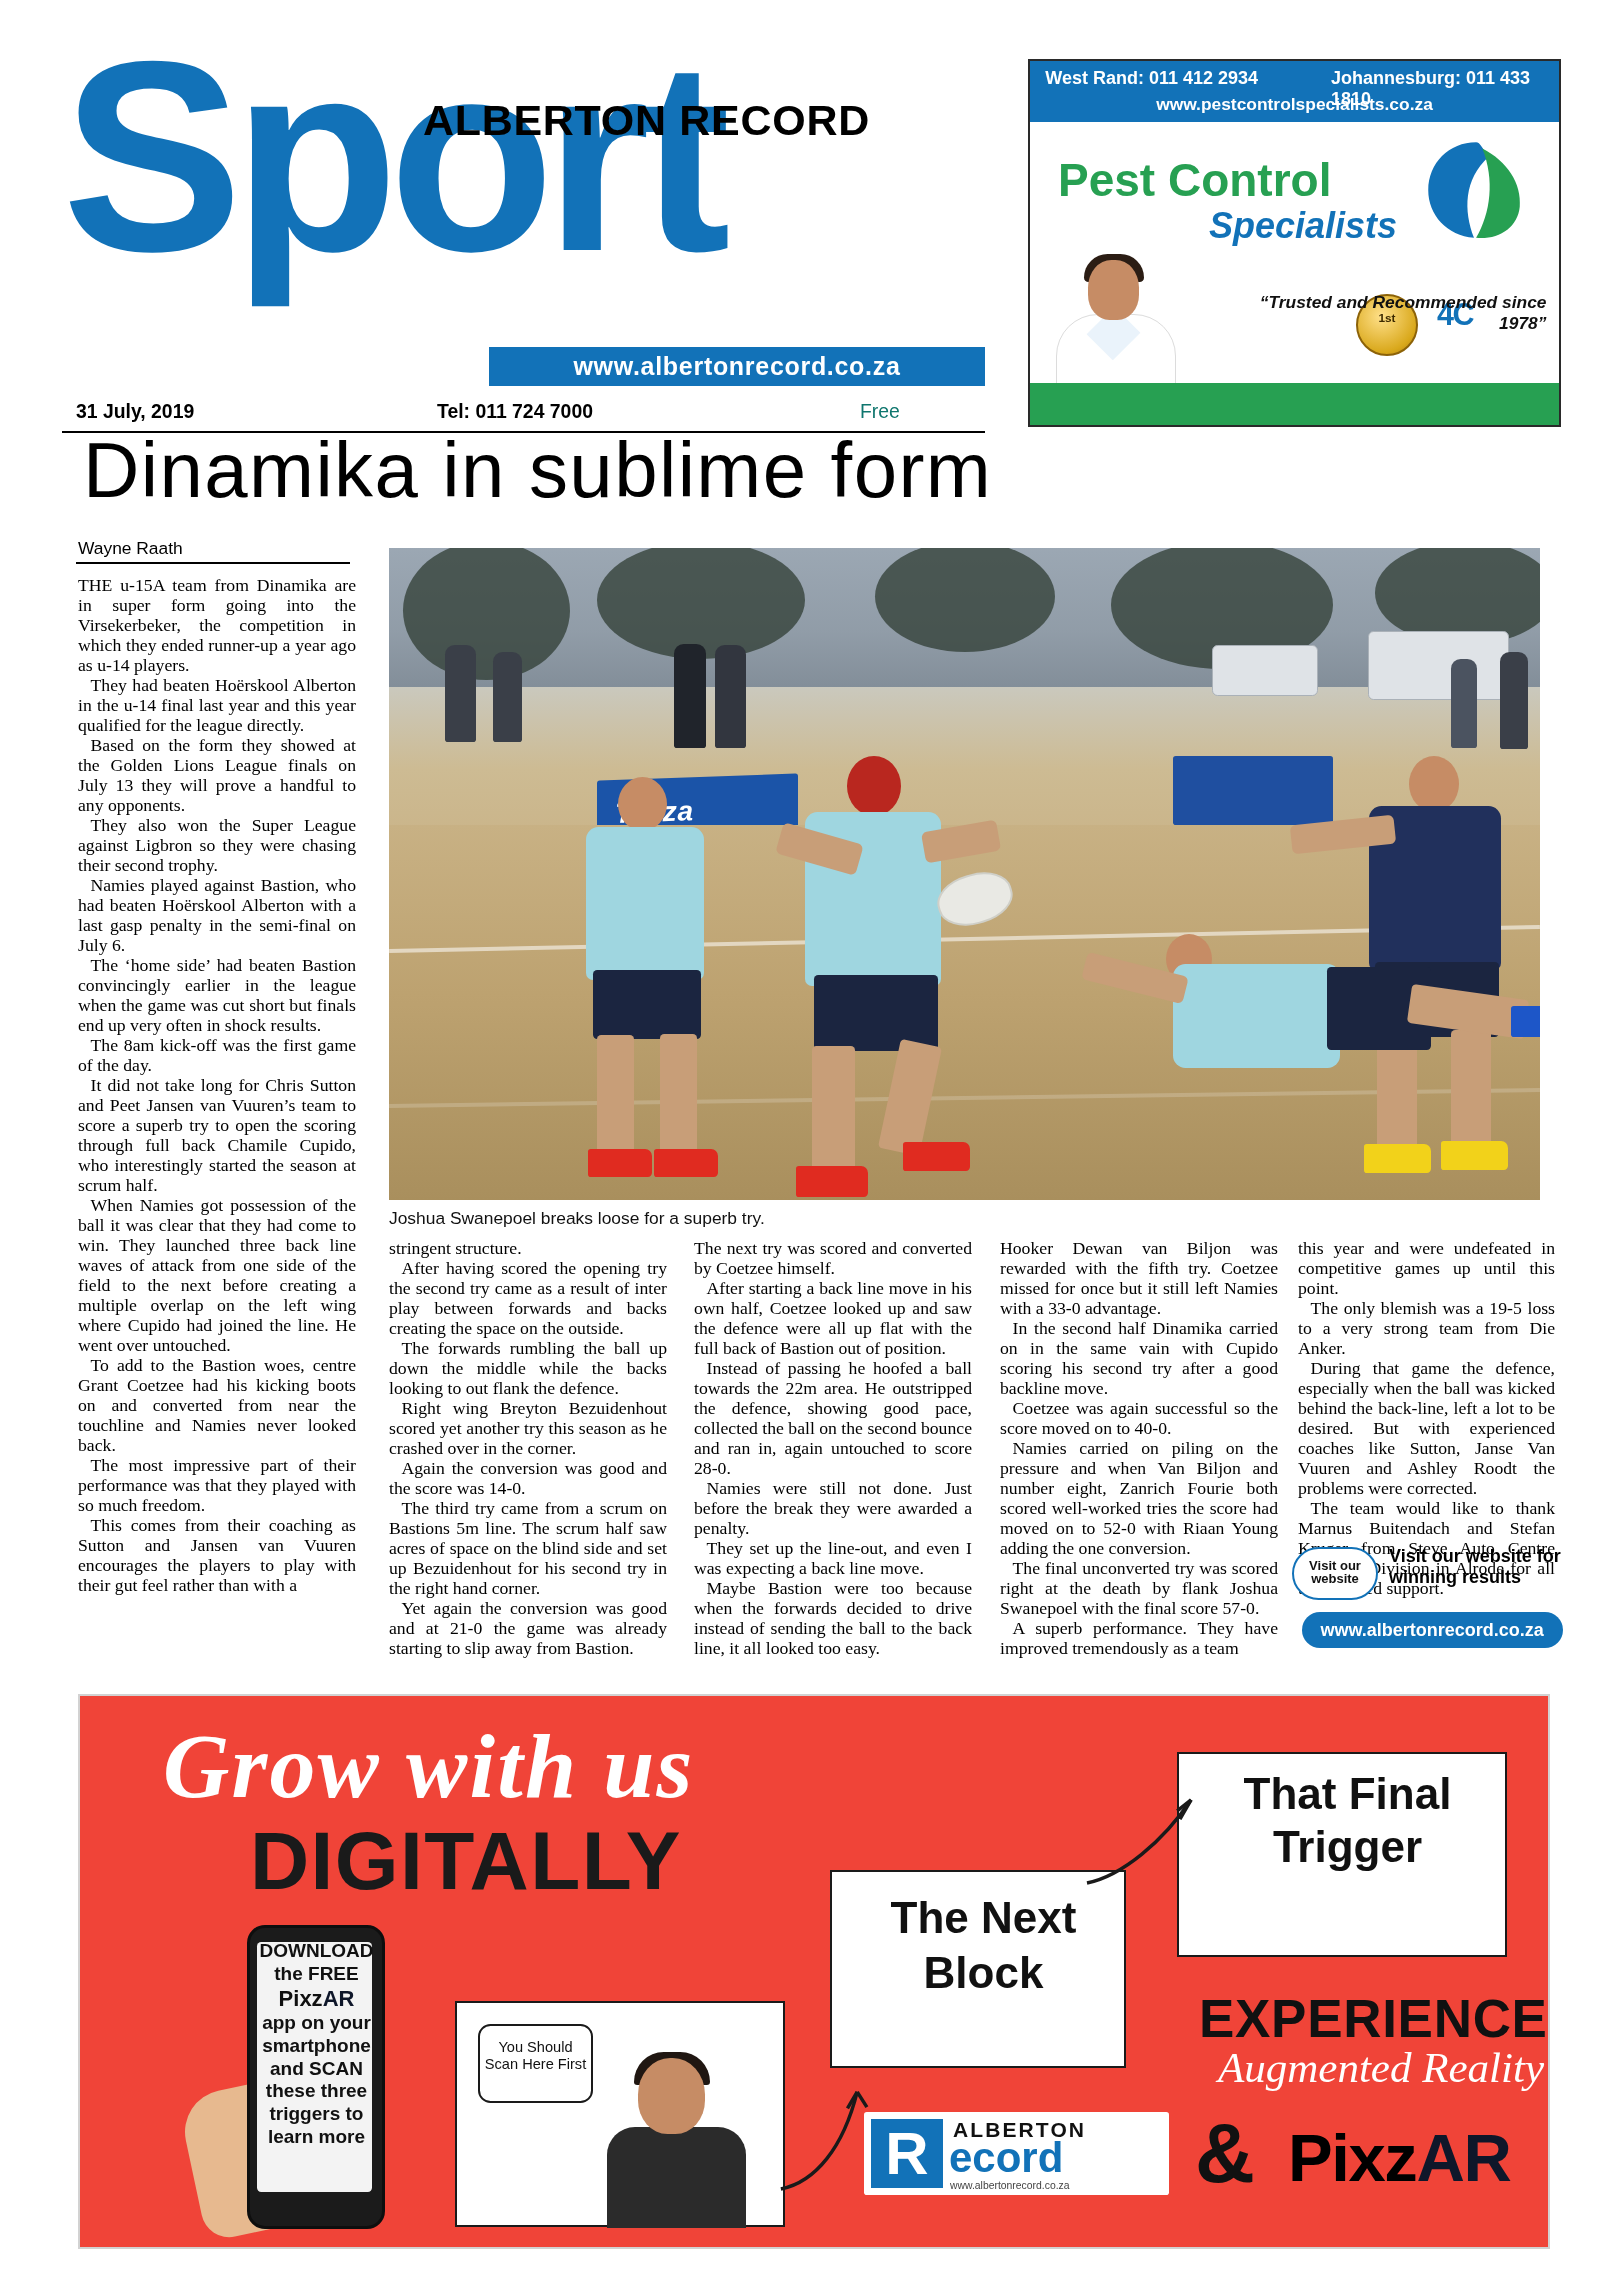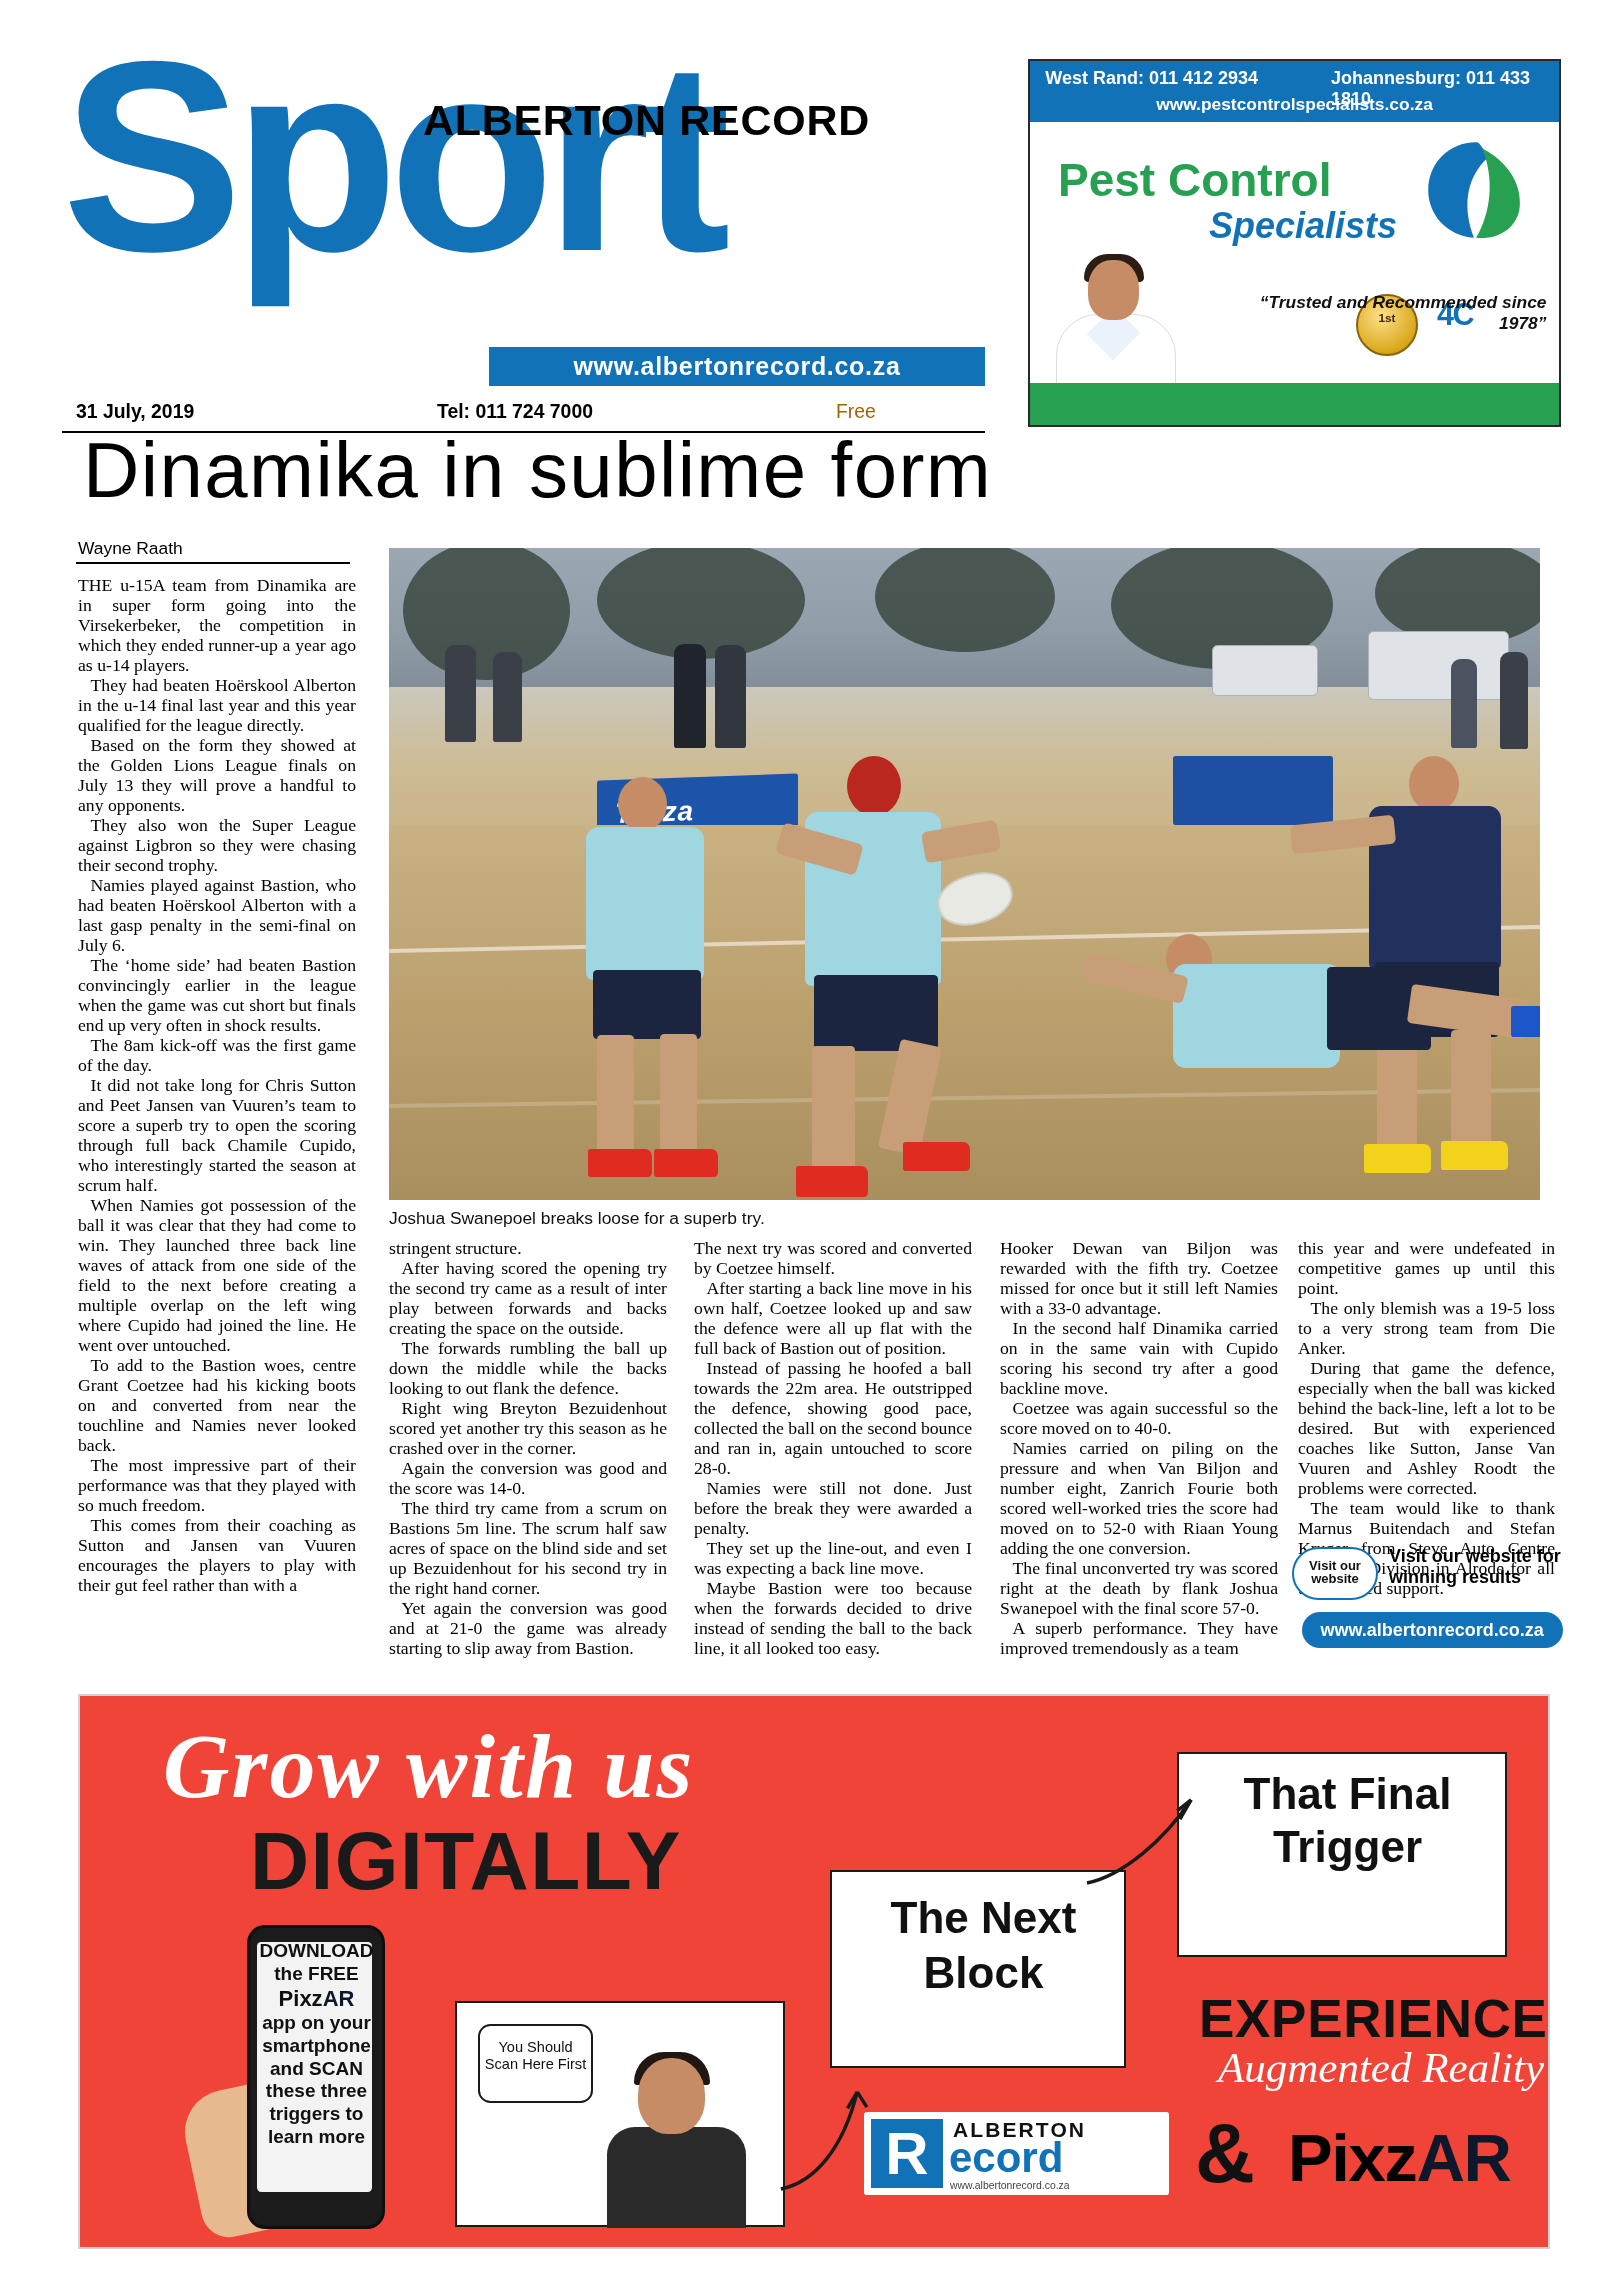--- a/index.html
+++ b/index.html
@@ -85,23 +85,23 @@
     position: absolute; left: 14px; top: 0;
     font-family: "Liberation Sans", sans-serif;
     font-weight: bold; font-size: 19.4px; color: #000;
   }
   .info-tel {
     position: absolute; left: 375px; top: 0;
     font-family: "Liberation Sans", sans-serif;
     font-weight: bold; font-size: 19.4px; color: #000;
   }
   .info-free {
-    position: absolute; left: 774px; top: 0;
-    font-family: "Liberation Sans", sans-serif;
-    font-size: 19.4px; color: #a16207;
+    position: absolute; left: 798px; top: 0;
+    font-family: "Liberation Sans", sans-serif;
+    font-size: 19.4px; color: #0f766e;
   }
 
   
   .ad-top {
     position: absolute;
     left: 966px;
     top: 17.4px;
     width: 533px;
     height: 368px;
     border: 2.1px solid #2a2a2a;

